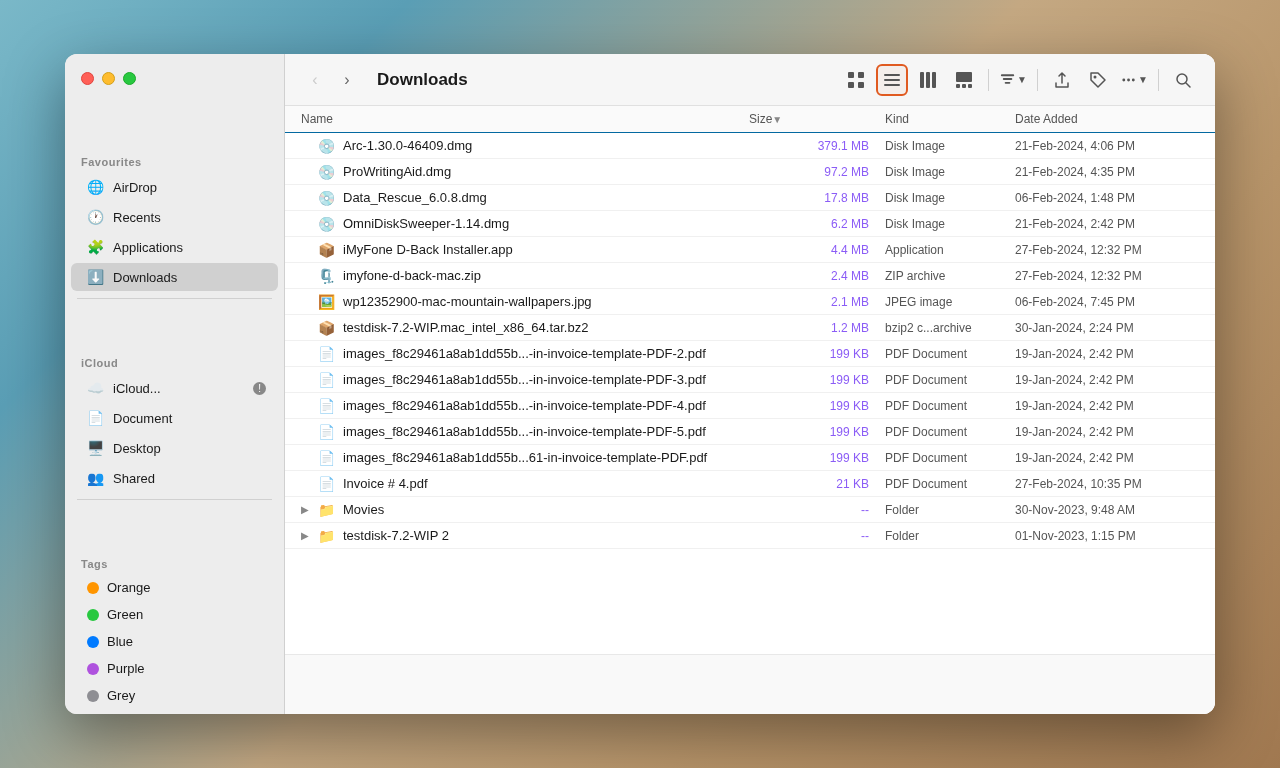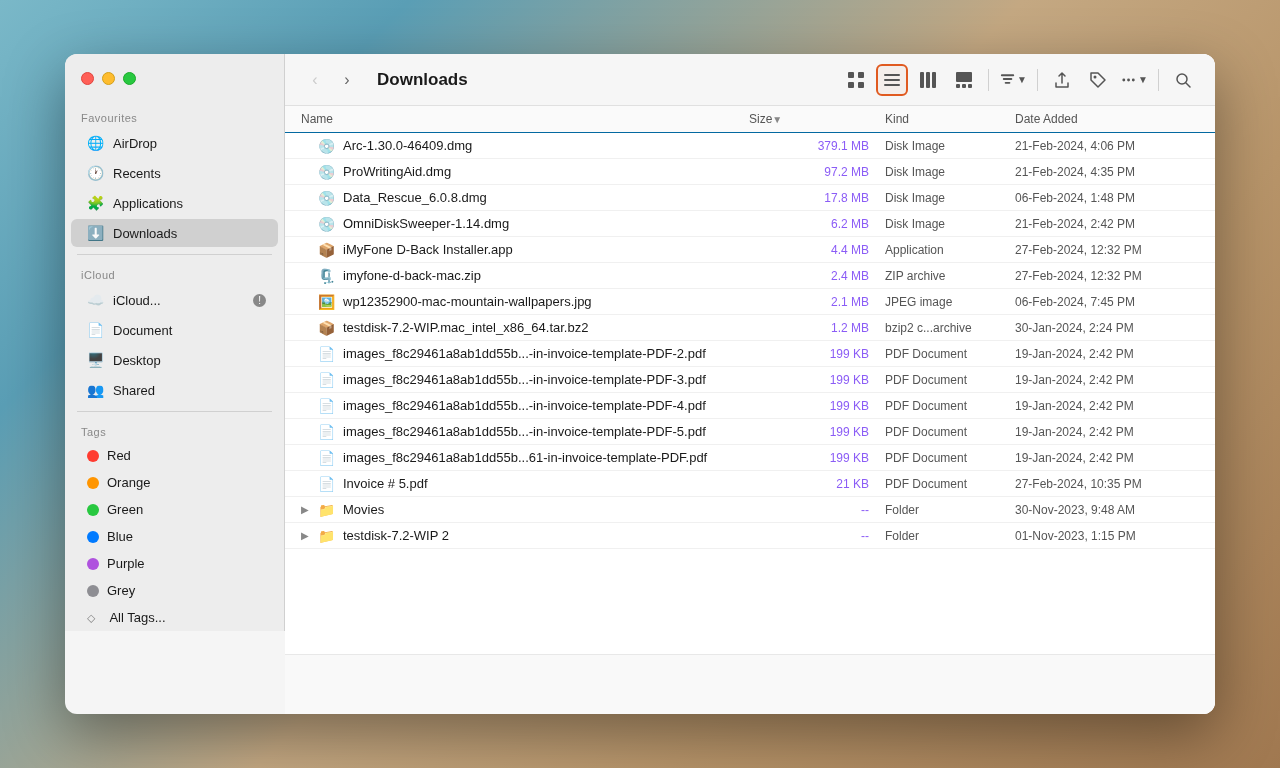--- a/index.html
+++ b/index.html
@@ -28,24 +28,25 @@
       min-width: 220px;
       background: rgba(236,236,236,0.95);
       display: flex;
       flex-direction: column;
       padding-top: 50px;
       border-right: 1px solid #d0d0d0;
       overflow-y: auto;
     }
     .sidebar-section-label {
       font-size: 11px;
-      font-weight: 400;
+      font-weight: 700;
       color: #888;
       padding: 8px 16px 4px 16px;
       letter-spacing: 0.5px;
+      margin-top: 44px;
     }
     .sidebar-item {
       display: flex;
       align-items: center;
       gap: 8px;
       padding: 5px 12px 5px 16px;
       font-size: 13px;
       color: #1a1a1a;
       cursor: pointer;
       border-radius: 6px;
@@ -285,24 +286,20 @@
         <span>Desktop</span>
       </div>
       <div class="sidebar-item">
         <div class="sidebar-icon">👥</div>
         <span>Shared</span>
       </div>
 
       <div class="sidebar-divider"></div>
       <div class="sidebar-section-label">Tags</div>
       <div class="sidebar-item">
-        <div class="tag-dot" style="background:#ff3b30;"></div>
-        <span>Red</span>
-      </div>
-      <div class="sidebar-item">
         <div class="tag-dot" style="background:#ff9500;"></div>
         <span>Orange</span>
       </div>
       <div class="sidebar-item">
         <div class="tag-dot" style="background:#28c840;"></div>
         <span>Green</span>
       </div>
       <div class="sidebar-item">
         <div class="tag-dot" style="background:#007aff;"></div>
         <span>Blue</span>
@@ -517,21 +514,21 @@
     <div class="expand-arrow"></div>
     <div class="file-icon">📄</div>
     <div class="file-name">images_f8c29461a8ab1dd55b...61-in-invoice-template-PDF.pdf</div>
     <div class="file-size">199 KB</div>
     <div class="file-kind">PDF Document</div>
     <div class="file-date">19-Jan-2024, 2:42 PM</div>
   </div>
         <div class="file-row">
     <div class="expand-arrow"></div>
     <div class="file-icon">📄</div>
-    <div class="file-name">Invoice # 5.pdf</div>
+    <div class="file-name">Invoice # 4.pdf</div>
     <div class="file-size">21 KB</div>
     <div class="file-kind">PDF Document</div>
     <div class="file-date">27-Feb-2024, 10:35 PM</div>
   </div>
         <div class="file-row">
     <div class="expand-arrow">▶</div>
     <div class="file-icon">📁</div>
     <div class="file-name">Movies</div>
     <div class="file-size">--</div>
     <div class="file-kind">Folder</div>

